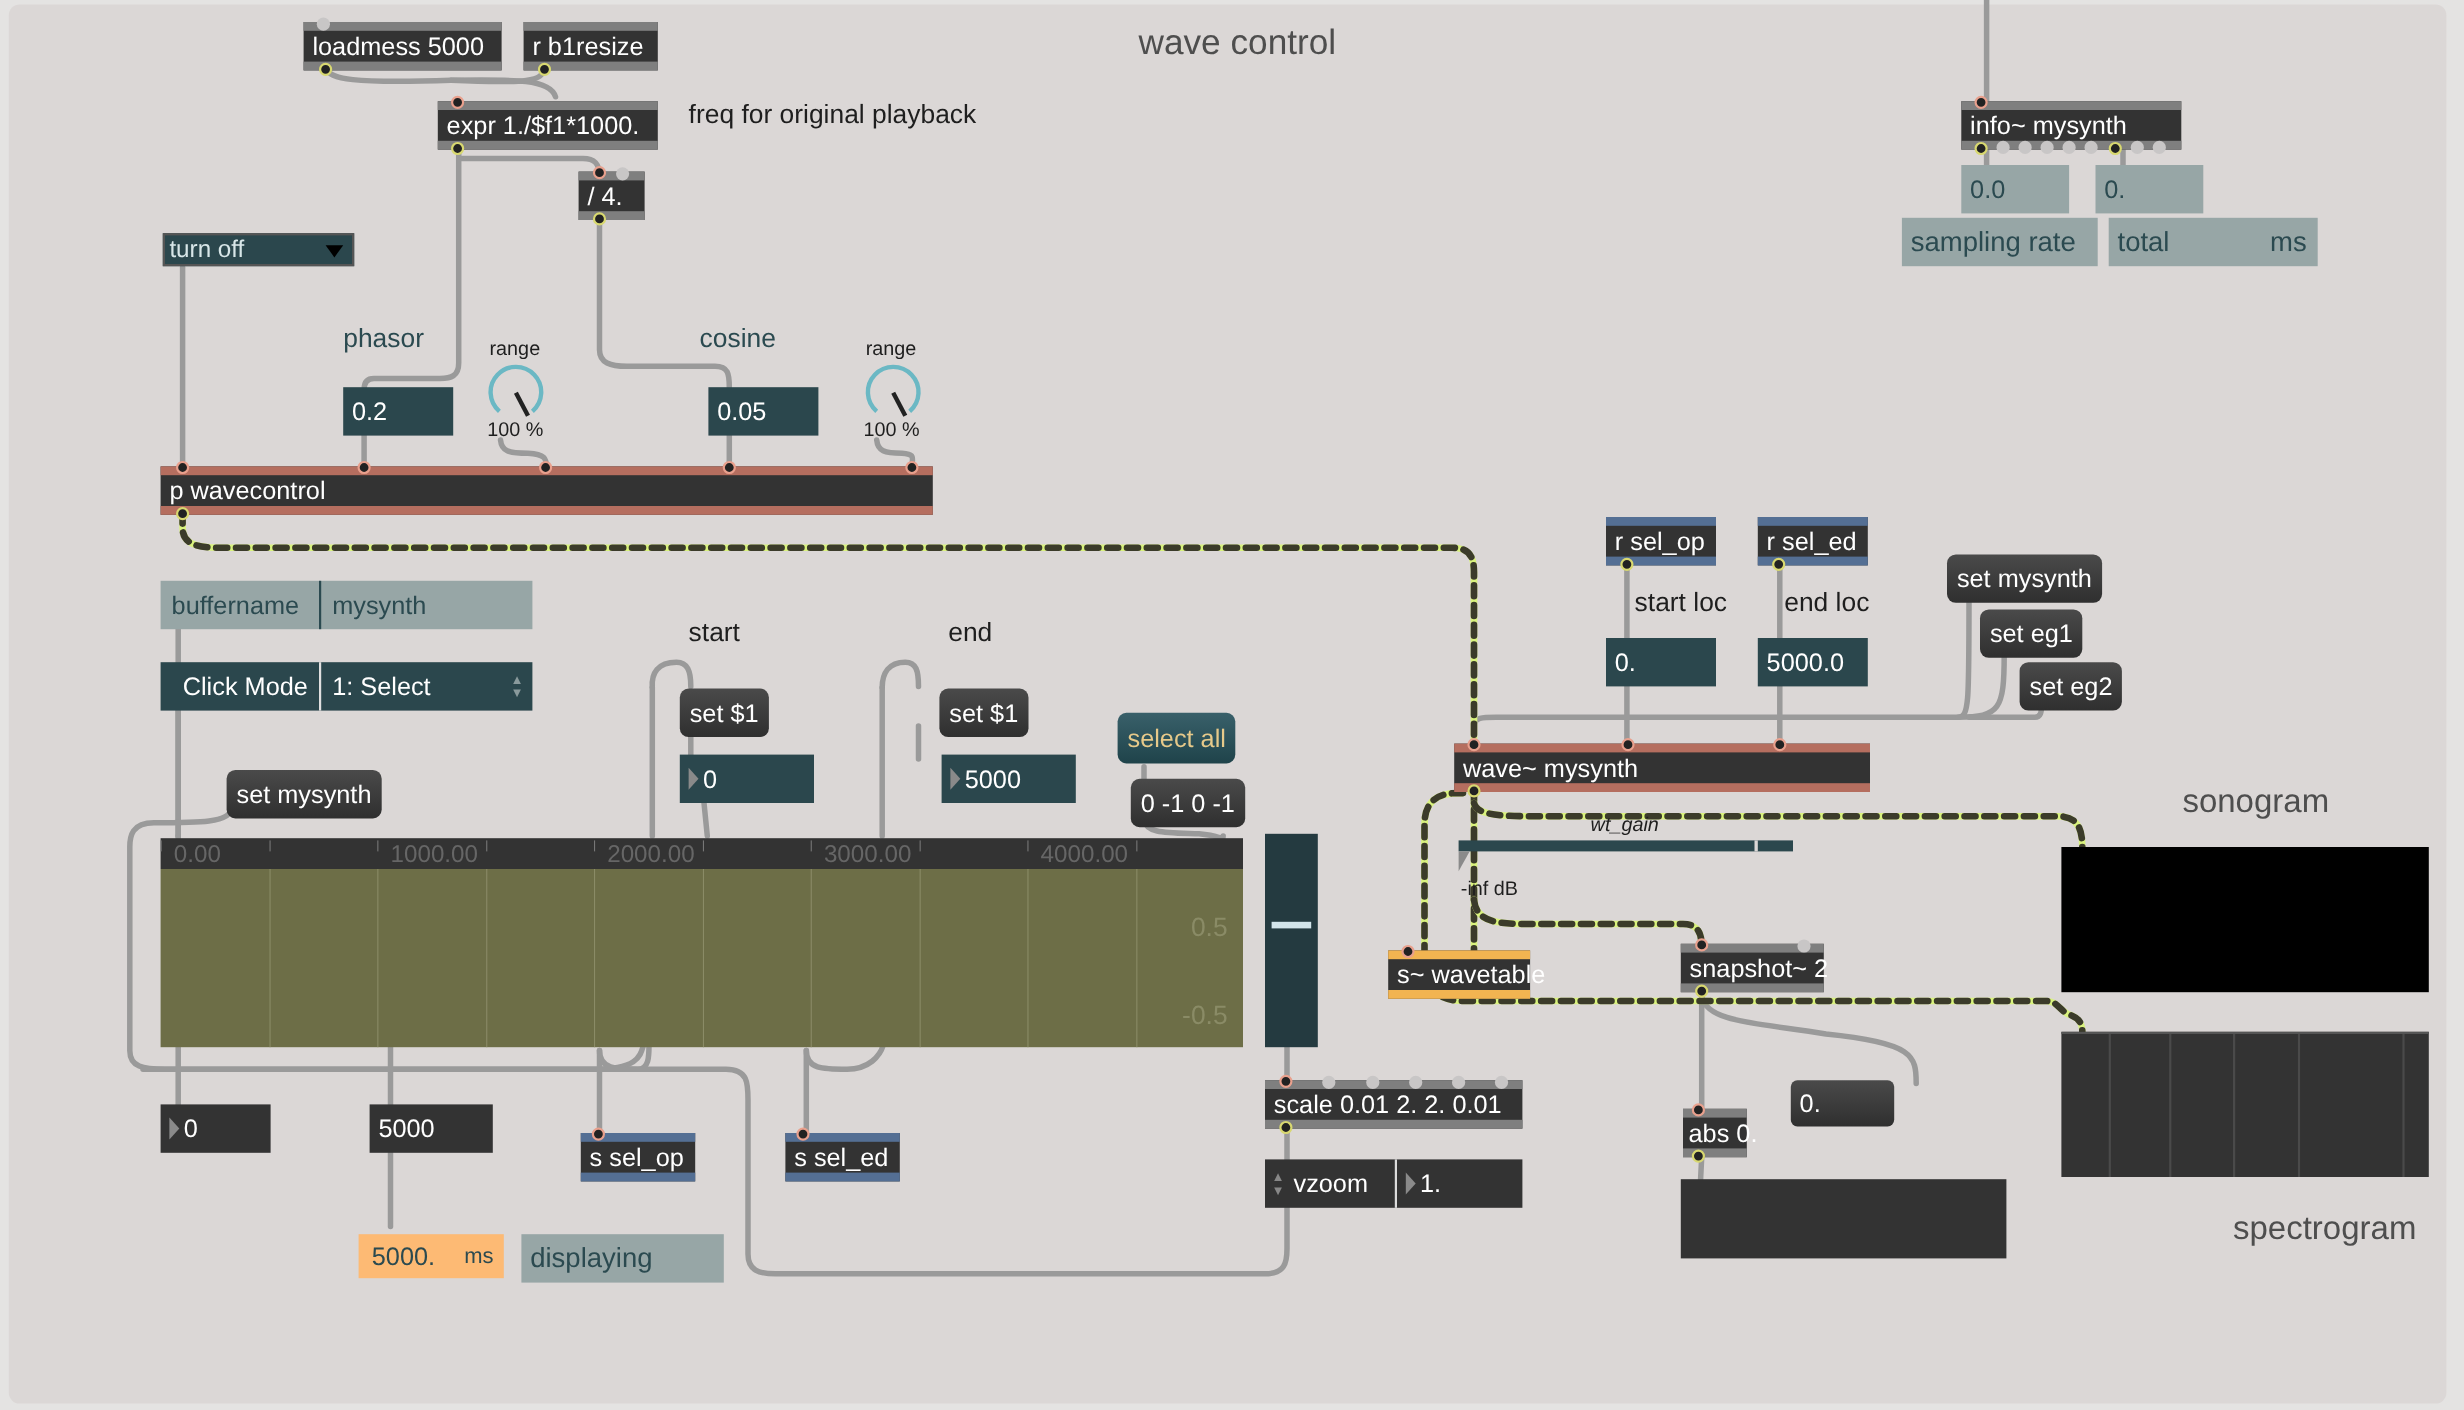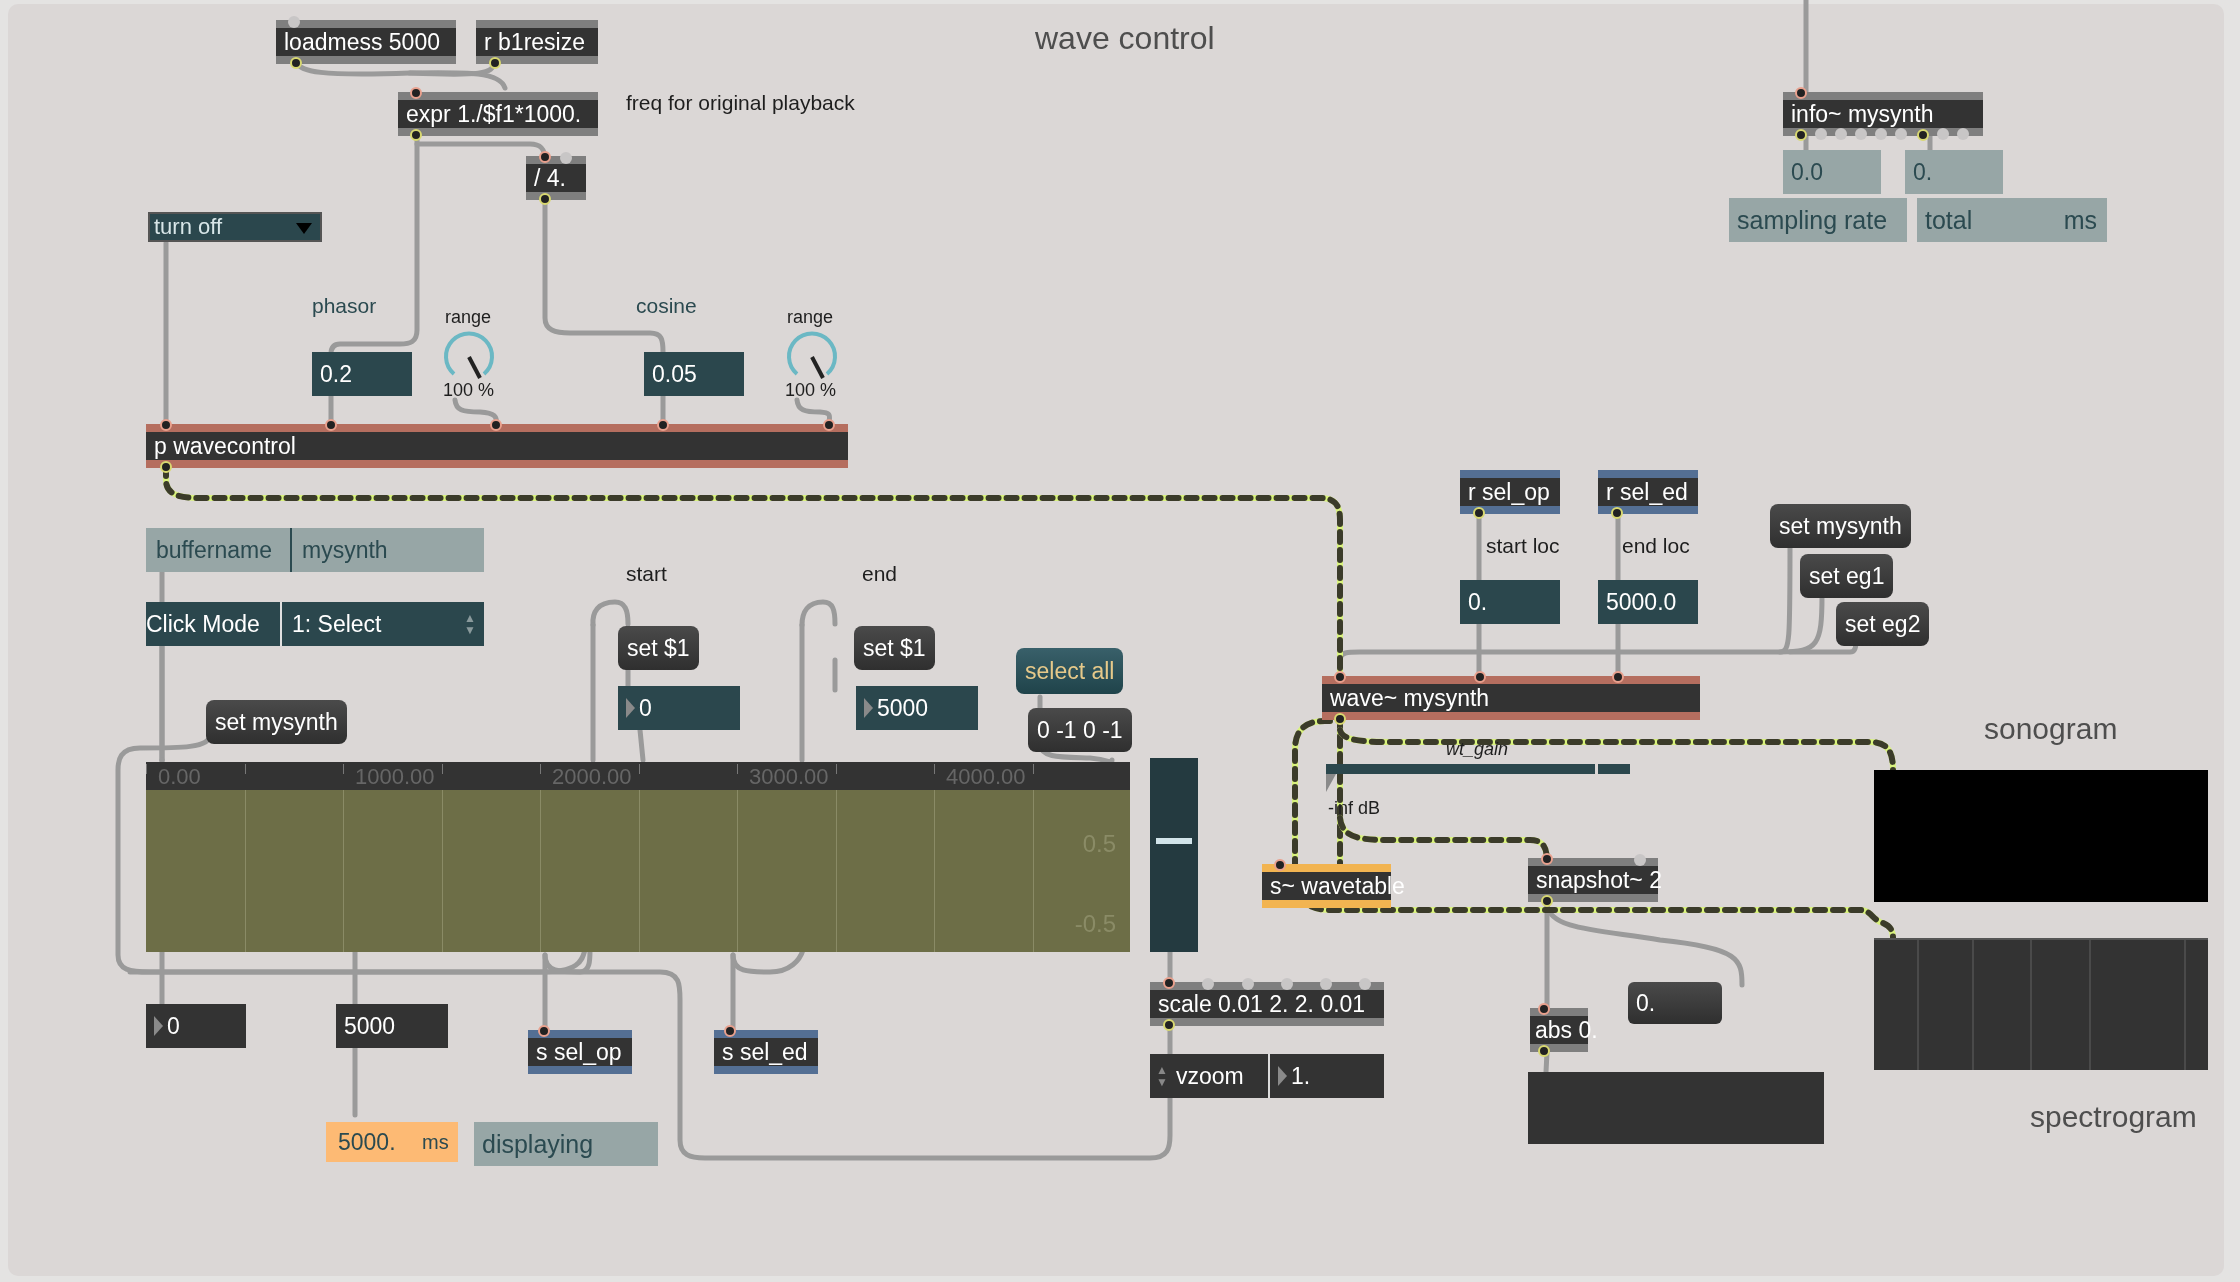--- a/index.html
+++ b/index.html
@@ -1,19 +1,19 @@
 <!DOCTYPE html>
 <html><head>
 <meta charset="utf-8">
 <style>
   html,body{margin:0;padding:0;}
   body{width:2240px;height:1282px;background:#e4e3e2;position:relative;overflow:hidden;font-family:"Liberation Sans",sans-serif;}
   #canvas{position:absolute;left:8px;top:4px;width:2216px;height:1272px;background:#dbd7d6;border-radius:10px;}
   .abs{position:absolute;}
-  .cmt{position:absolute;color:#1e1e1e;font-size:21px;white-space:nowrap;}
+  .cmt{position:absolute;color:#1e1e1e;font-size:24px;white-space:nowrap;}
   .cmt.teal{color:#2b4a50;}
   .cmt.grey{color:#4e4e4e;}
   .obj{position:absolute;background:#333333;color:#fff;font-size:23px;box-sizing:border-box;white-space:nowrap;}
   .obj .bar{position:absolute;left:0;right:0;height:8px;background:#7f7f7f;}
   .obj .bar.t{top:0;} .obj .bar.b{bottom:0;}
   .obj .txt{position:absolute;left:8px;top:10px;line-height:24px;}
   .obj.red .bar{background:#b56e5f;}
   .obj.blue .bar{background:#546f94;}
   .obj.orange .bar{background:#f2b451;}
   .port{position:absolute;width:12px;height:12px;border-radius:50%;background:#222;box-sizing:border-box;}
@@ -165,21 +165,21 @@
   <div class="txt">p wavecontrol</div>
   <div class="port out" style="left:14px;"></div>
 </div>
 
 <div class="abs" style="left:146px;top:528px;width:338px;height:44px;background:#97a6a6;display:flex;align-items:center;font-size:23px;color:#2b4a50;">
   <span style="padding-left:10px;width:134px;">buffername</span>
   <span style="width:2px;height:44px;background:#2b4a50;"></span>
   <span style="padding-left:10px;">mysynth</span>
 </div>
 <div class="abs" style="left:146px;top:602px;width:338px;height:44px;background:#2b474d;display:flex;align-items:center;font-size:23px;color:#fff;">
-  <span style="width:134px;">Click Mode</span>
+  <span style="padding-left:10px;width:134px;text-align:center;">Click Mode</span>
   <span style="width:2px;height:44px;background:#e0e0e0;"></span>
   <span style="padding-left:10px;">1: Select</span>
   <span style="position:absolute;right:8px;top:10px;color:#8a9a9c;font-size:12px;line-height:12px;">▲<br>▼</span>
 </div>
 
 <div class="msg" style="left:206px;top:700px;height:44px;">set mysynth</div>
 
 <div class="cmt" style="left:626px;top:562px;">start</div>
 <div class="cmt" style="left:862px;top:562px;">end</div>
 <div class="msg" style="left:618px;top:626px;height:44px;">set $1</div>

